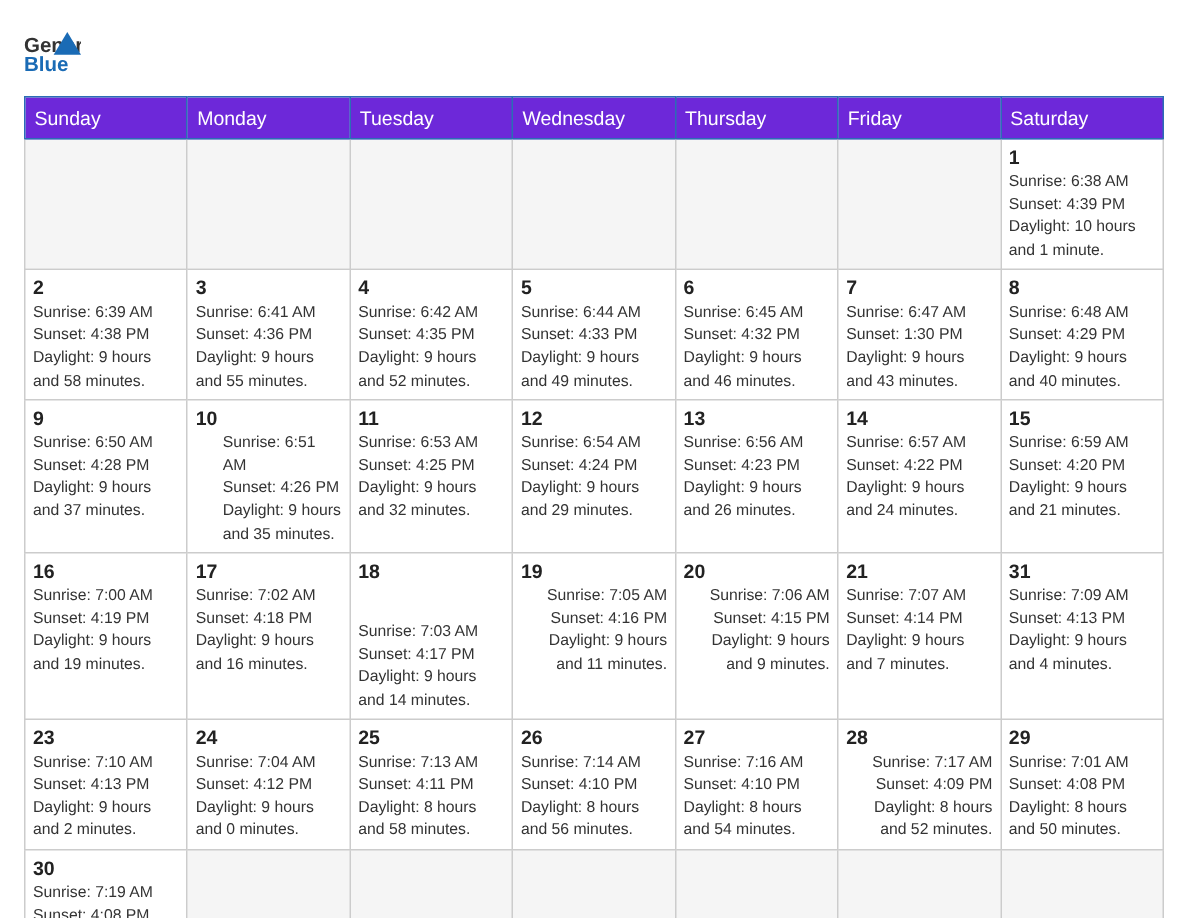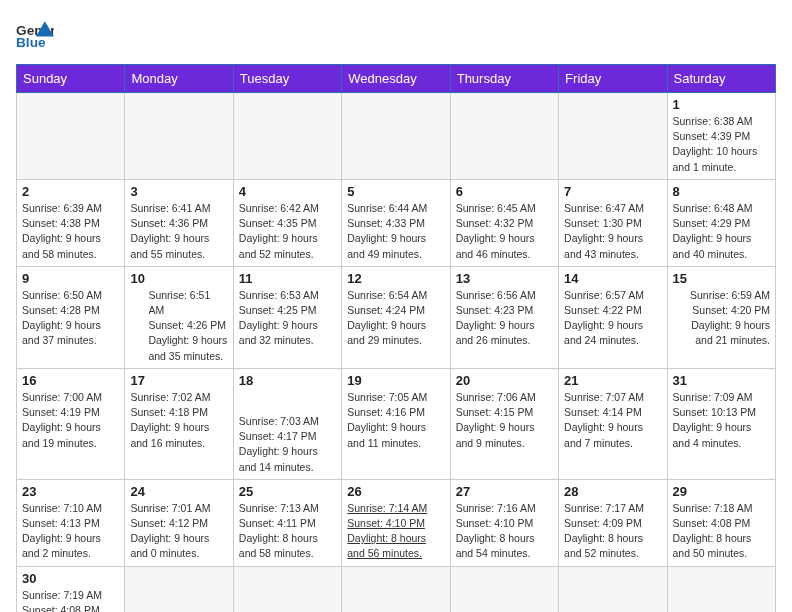--- a/index.html
+++ b/index.html
@@ -221,21 +221,21 @@
         </td>
         <td>
           <span class="day-number">14</span>
           <div class="day-info" style="white-space: pre-line;">Sunrise: 6:57 AM
 Sunset: 4:22 PM
 Daylight: 9 hours
 and 24 minutes.</div>
         </td>
         <td>
           <span class="day-number">15</span>
-          <div class="day-info" style="white-space: pre-line; text-align: right;">Sunrise: 6:59 AM
+          <div class="day-info" style="white-space: pre-line;">Sunrise: 6:59 AM
 Sunset: 4:20 PM
 Daylight: 9 hours
 and 21 minutes.</div>
         </td>
       </tr>
       <tr>
         <td>
           <span class="day-number">16</span>
           <div class="day-info" style="white-space: pre-line;">Sunrise: 7:00 AM
 Sunset: 4:19 PM
@@ -251,93 +251,93 @@
         </td>
         <td>
           <span class="day-number">18</span>
           <div class="day-info" style="white-space: pre-line; margin-top: 26px;">Sunrise: 7:03 AM
 Sunset: 4:17 PM
 Daylight: 9 hours
 and 14 minutes.</div>
         </td>
         <td>
           <span class="day-number">19</span>
-          <div class="day-info" style="white-space: pre-line;">Sunrise: 7:05 AM
+          <div class="day-info" style="white-space: pre-line; text-align: right;">Sunrise: 7:05 AM
 Sunset: 4:16 PM
 Daylight: 9 hours
 and 11 minutes.</div>
         </td>
         <td>
           <span class="day-number">20</span>
-          <div class="day-info" style="white-space: pre-line;">Sunrise: 7:06 AM
+          <div class="day-info" style="white-space: pre-line; text-align: right;">Sunrise: 7:06 AM
 Sunset: 4:15 PM
 Daylight: 9 hours
 and 9 minutes.</div>
         </td>
         <td>
           <span class="day-number">21</span>
           <div class="day-info" style="white-space: pre-line;">Sunrise: 7:07 AM
 Sunset: 4:14 PM
 Daylight: 9 hours
 and 7 minutes.</div>
         </td>
         <td>
           <span class="day-number">31</span>
           <div class="day-info" style="white-space: pre-line;">Sunrise: 7:09 AM
-Sunset: 10:13 PM
+Sunset: 4:13 PM
 Daylight: 9 hours
 and 4 minutes.</div>
         </td>
       </tr>
       <tr>
         <td>
           <span class="day-number">23</span>
           <div class="day-info" style="white-space: pre-line;">Sunrise: 7:10 AM
 Sunset: 4:13 PM
 Daylight: 9 hours
 and 2 minutes.</div>
         </td>
         <td>
           <span class="day-number">24</span>
-          <div class="day-info" style="white-space: pre-line;">Sunrise: 7:01 AM
+          <div class="day-info" style="white-space: pre-line;">Sunrise: 7:04 AM
 Sunset: 4:12 PM
 Daylight: 9 hours
 and 0 minutes.</div>
         </td>
         <td>
           <span class="day-number">25</span>
           <div class="day-info" style="white-space: pre-line;">Sunrise: 7:13 AM
 Sunset: 4:11 PM
 Daylight: 8 hours
 and 58 minutes.</div>
         </td>
         <td>
           <span class="day-number">26</span>
-          <div class="day-info" style="white-space: pre-line; text-decoration: underline;">Sunrise: 7:14 AM
+          <div class="day-info" style="white-space: pre-line;">Sunrise: 7:14 AM
 Sunset: 4:10 PM
 Daylight: 8 hours
 and 56 minutes.</div>
         </td>
         <td>
           <span class="day-number">27</span>
           <div class="day-info" style="white-space: pre-line;">Sunrise: 7:16 AM
 Sunset: 4:10 PM
 Daylight: 8 hours
 and 54 minutes.</div>
         </td>
         <td>
           <span class="day-number">28</span>
-          <div class="day-info" style="white-space: pre-line;">Sunrise: 7:17 AM
+          <div class="day-info" style="white-space: pre-line; text-align: right;">Sunrise: 7:17 AM
 Sunset: 4:09 PM
 Daylight: 8 hours
 and 52 minutes.</div>
         </td>
         <td>
           <span class="day-number">29</span>
-          <div class="day-info" style="white-space: pre-line;">Sunrise: 7:18 AM
+          <div class="day-info" style="white-space: pre-line;">Sunrise: 7:01 AM
 Sunset: 4:08 PM
 Daylight: 8 hours
 and 50 minutes.</div>
         </td>
       </tr>
       <tr class="last-row">
         <td>
           <span class="day-number">30</span>
           <div class="day-info" style="white-space: pre-line;">Sunrise: 7:19 AM
 Sunset: 4:08 PM

